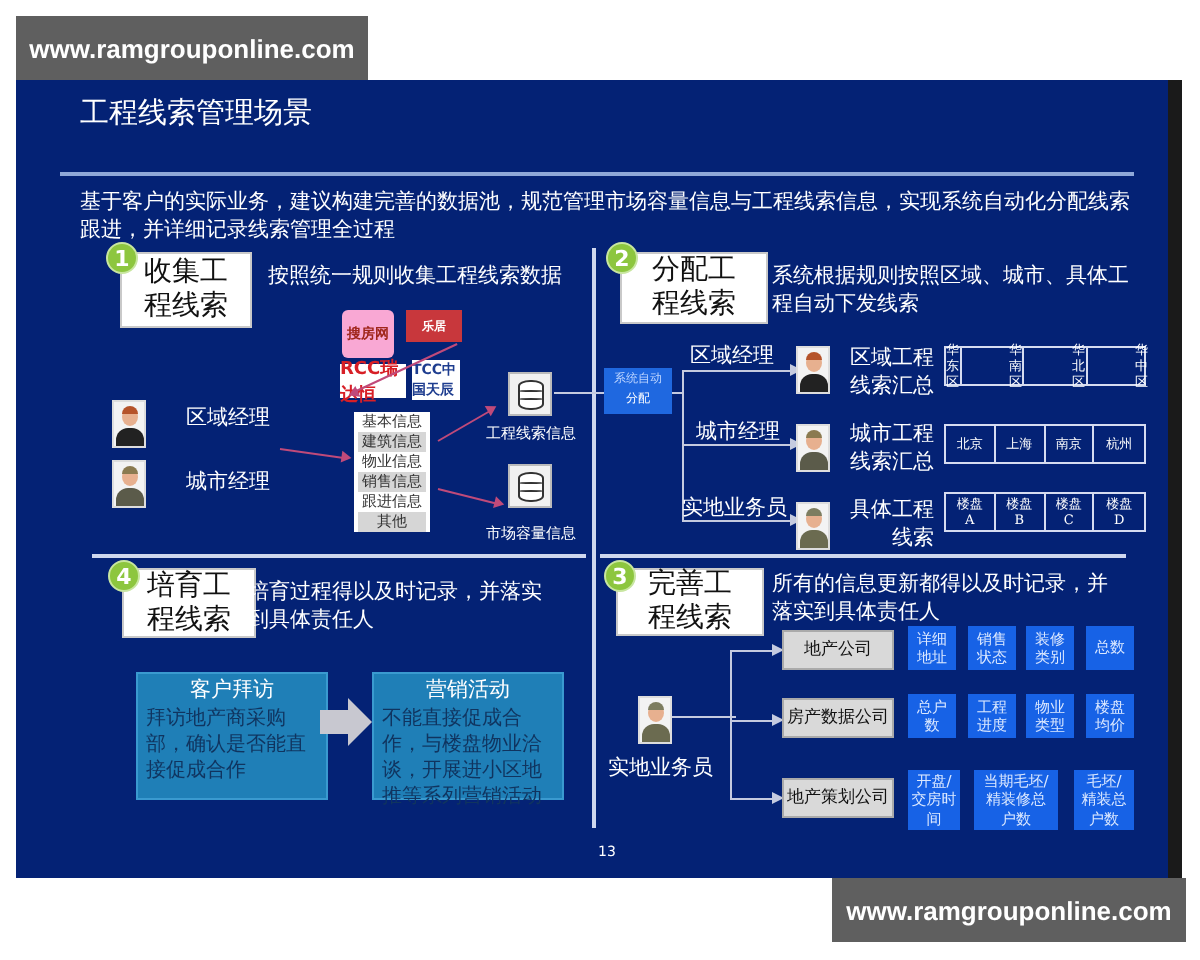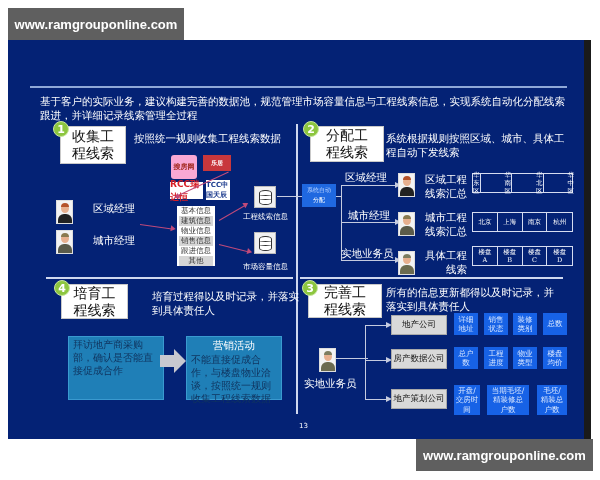--- a/index.html
+++ b/index.html
@@ -95,20 +95,21 @@
   </style>
 </head>
 <body>
 
 <div class="slide-bg"></div>
 <div class="slide-edge"></div>
 
 <div class="watermark wm-top">www.ramgrouponline.com</div>
 
 <div class="abs title">
+  <div>工程线索管理场景</div>
 </div>
 <div class="abs title-rule"></div>
 <div class="abs title-rule2"></div>
 <div class="abs intro">基于客户的实际业务，建议构建完善的数据池，规范管理市场容量信息与工程线索信息，实现系统自动化分配线索跟进，并详细记录线索管理全过程</div>
 
 <div class="abs vdivider"></div>
 <div class="abs hdivider-l"></div>
 <div class="abs hdivider-r"></div>
 
 <div class="section-box" style="left:60px;top:126px;width:66px;height:38px;white-space:pre-line;">收集工
@@ -228,30 +229,31 @@
 B</div>
   <div class="cell" style="width:25px;white-space:pre-line;">楼盘
 C</div>
   <div class="cell" style="width:25px;white-space:pre-line;">楼盘
 D</div>
 </div>
 
 <div class="section-box" style="left:61px;top:284px;width:67px;height:35px;white-space:pre-line;">培育工
 程线索</div>
 <div class="badge" style="left:54px;top:280px;">4</div>
-<div class="desc" style="left:152px;top:289px;width:150px;">培育过程得以及时记录，并落实到具体责任人</div>
+<div class="desc" style="left:124px;top:289px;width:150px;">培育过程得以及时记录，并落实到具体责任人</div>
 
 <div class="teal-box" style="left:68px;top:336px;width:96px;height:64px;">
+  <div class="head">客户拜访</div>
   <div class="body">拜访地产商采购部，确认是否能直接促成合作</div>
 </div>
 <div class="abs" style="left:160px;top:355px;width:14px;height:12px;background:#c8c8d0;"></div>
 <div class="abs" style="left:174px;top:349px;width:0;height:0;border-left:12px solid #c8c8d0;border-top:12px solid transparent;border-bottom:12px solid transparent;"></div>
 <div class="teal-box" style="left:186px;top:336px;width:96px;height:64px;">
   <div class="head">营销活动</div>
-  <div class="body">不能直接促成合作，与楼盘物业洽谈，按照统一规则收集工程线索数据</div>
+  <div class="body">不能直接促成合作，与楼盘物业洽谈，开展进小区地推等系列营销活动</div>
 </div>
 
 <div class="section-box" style="left:308px;top:284px;width:74px;height:34px;white-space:pre-line;">完善工
 程线索</div>
 <div class="badge" style="left:302px;top:280px;">3</div>
 <div class="desc" style="left:386px;top:285px;width:178px;">所有的信息更新都得以及时记录，并落实到具体责任人</div>
 
 <div class="person" style="left:319px;top:348px;">
   <div class="head"></div>
     <div class="hair" style="background:#7d7d60;"></div>

